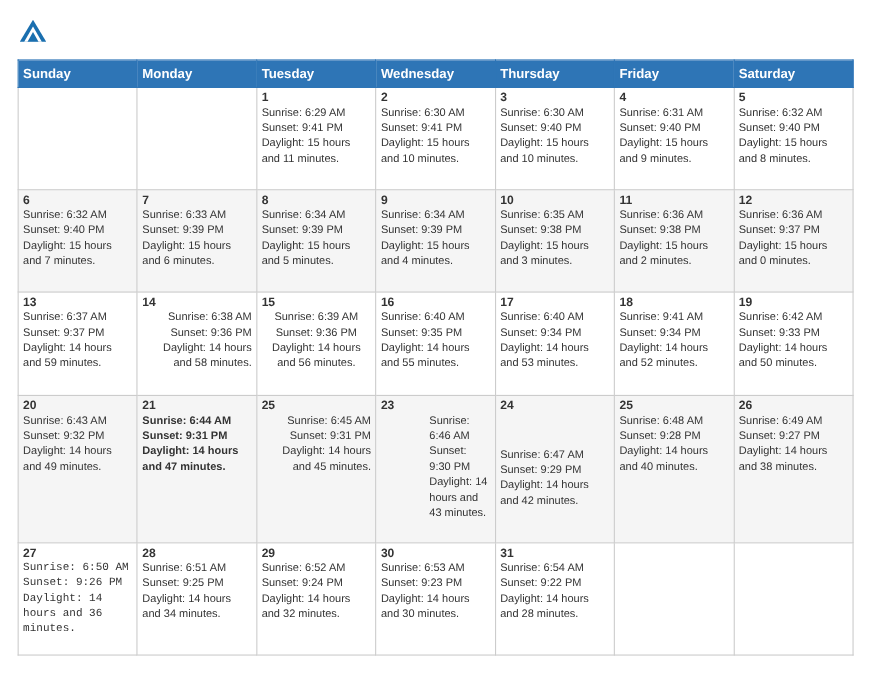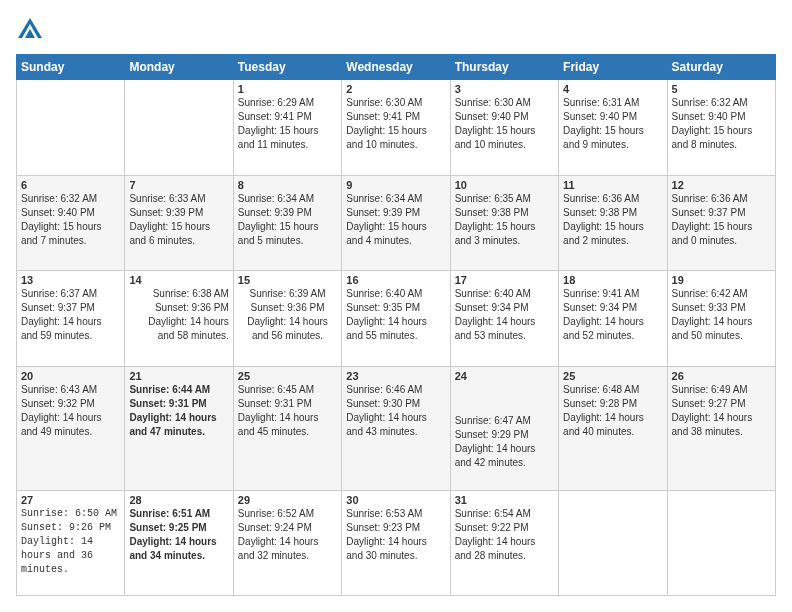--- a/index.html
+++ b/index.html
@@ -269,27 +269,27 @@
 Daylight: 14 hours and 49 minutes.</div>
           </td>
           <td>
             <span class="day-num">21</span>
             <div class="day-info" style="white-space: pre-line; font-weight: bold;">Sunrise: 6:44 AM
 Sunset: 9:31 PM
 Daylight: 14 hours and 47 minutes.</div>
           </td>
           <td>
             <span class="day-num">25</span>
-            <div class="day-info" style="white-space: pre-line;">Sunrise: 6:45 AM
+            <div class="day-info" style="white-space: pre-line; text-align: right;">Sunrise: 6:45 AM
 Sunset: 9:31 PM
 Daylight: 14 hours and 45 minutes.</div>
           </td>
           <td>
             <span class="day-num">23</span>
-            <div class="day-info" style="white-space: pre-line;">Sunrise: 6:46 AM
+            <div class="day-info" style="white-space: pre-line; margin-left: 44px;">Sunrise: 6:46 AM
 Sunset: 9:30 PM
 Daylight: 14 hours and 43 minutes.</div>
           </td>
           <td>
             <span class="day-num">24</span>
             <div class="day-info" style="white-space: pre-line; margin-top: 32px;">Sunrise: 6:47 AM
 Sunset: 9:29 PM
 Daylight: 14 hours and 42 minutes.</div>
           </td>
           <td>
@@ -307,21 +307,21 @@
         </tr>
         <tr>
           <td>
             <span class="day-num">27</span>
             <div class="day-info" style="white-space: pre-line; font-family: Liberation Mono, monospace;">Sunrise: 6:50 AM
 Sunset: 9:26 PM
 Daylight: 14 hours and 36 minutes.</div>
           </td>
           <td>
             <span class="day-num">28</span>
-            <div class="day-info" style="white-space: pre-line; font-weight: bold;">Sunrise: 6:51 AM
+            <div class="day-info" style="white-space: pre-line;">Sunrise: 6:51 AM
 Sunset: 9:25 PM
 Daylight: 14 hours and 34 minutes.</div>
           </td>
           <td>
             <span class="day-num">29</span>
             <div class="day-info" style="white-space: pre-line;">Sunrise: 6:52 AM
 Sunset: 9:24 PM
 Daylight: 14 hours and 32 minutes.</div>
           </td>
           <td>

